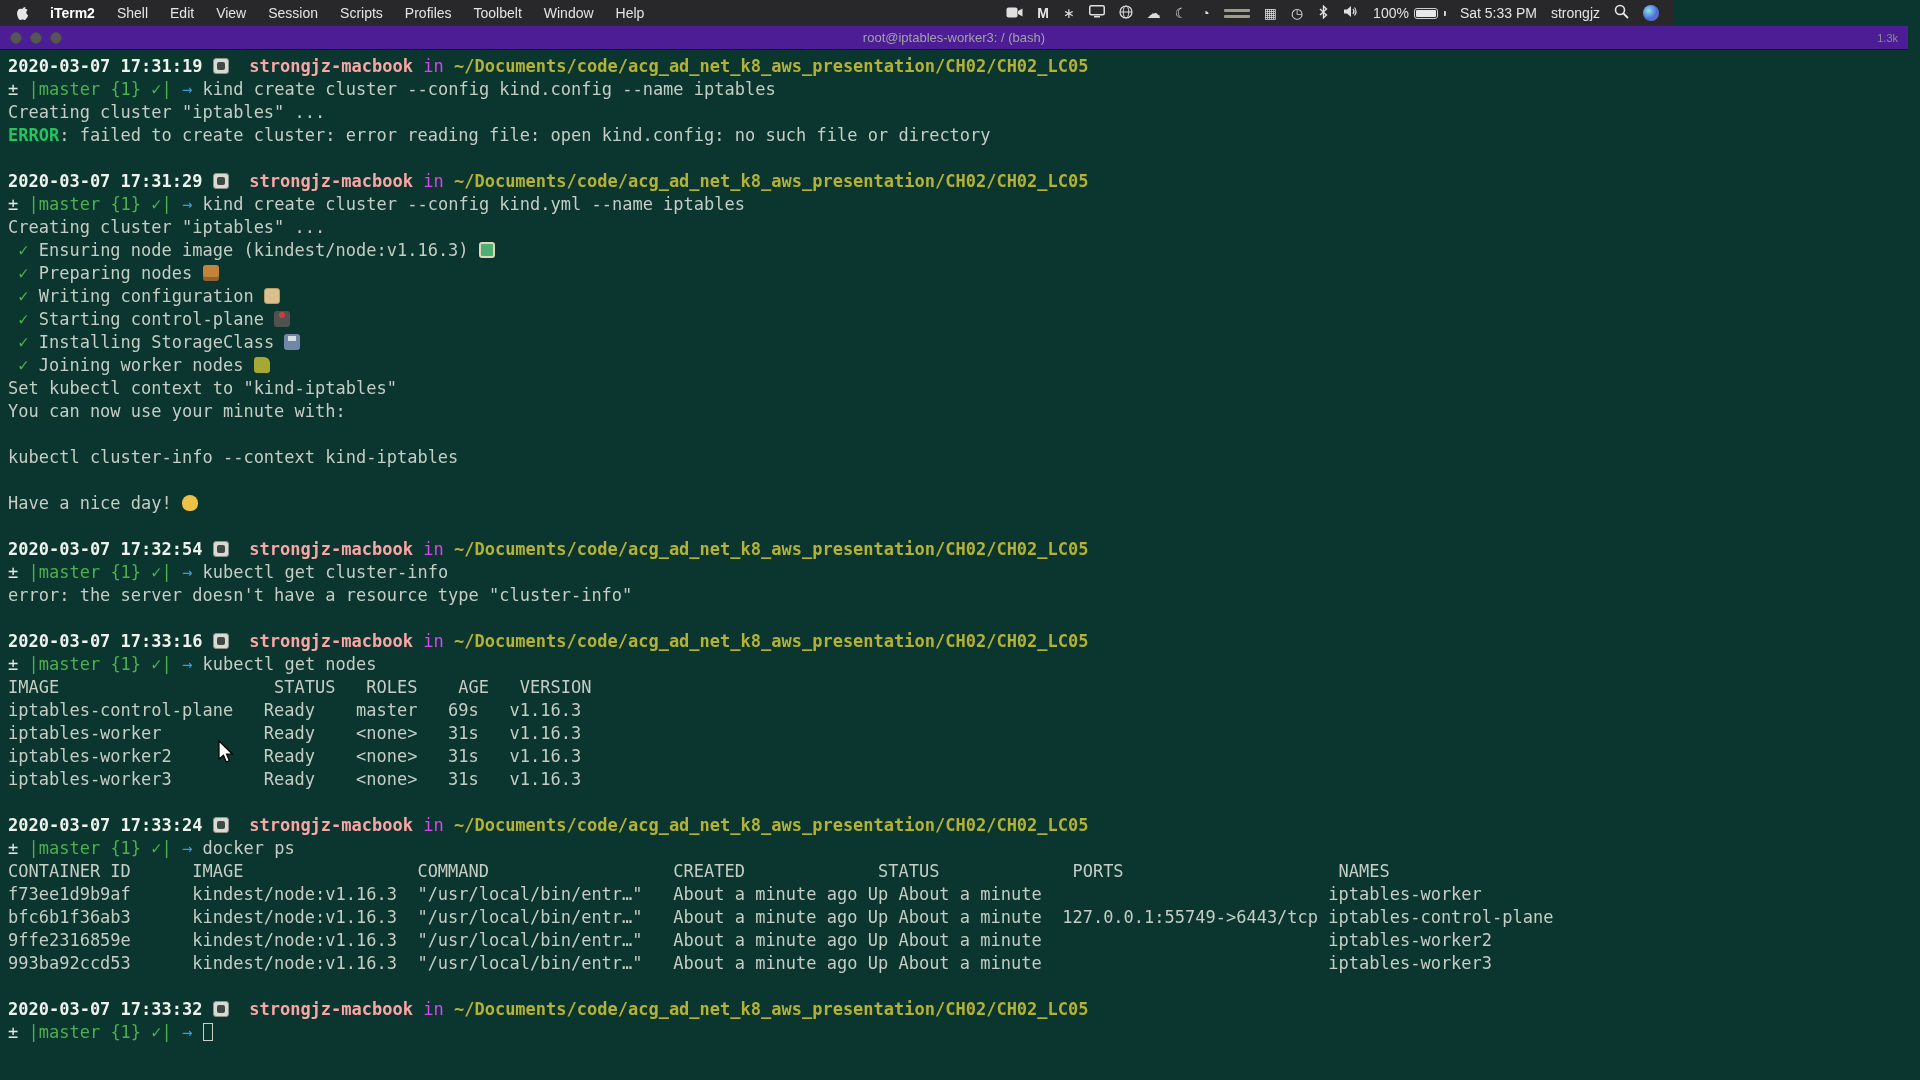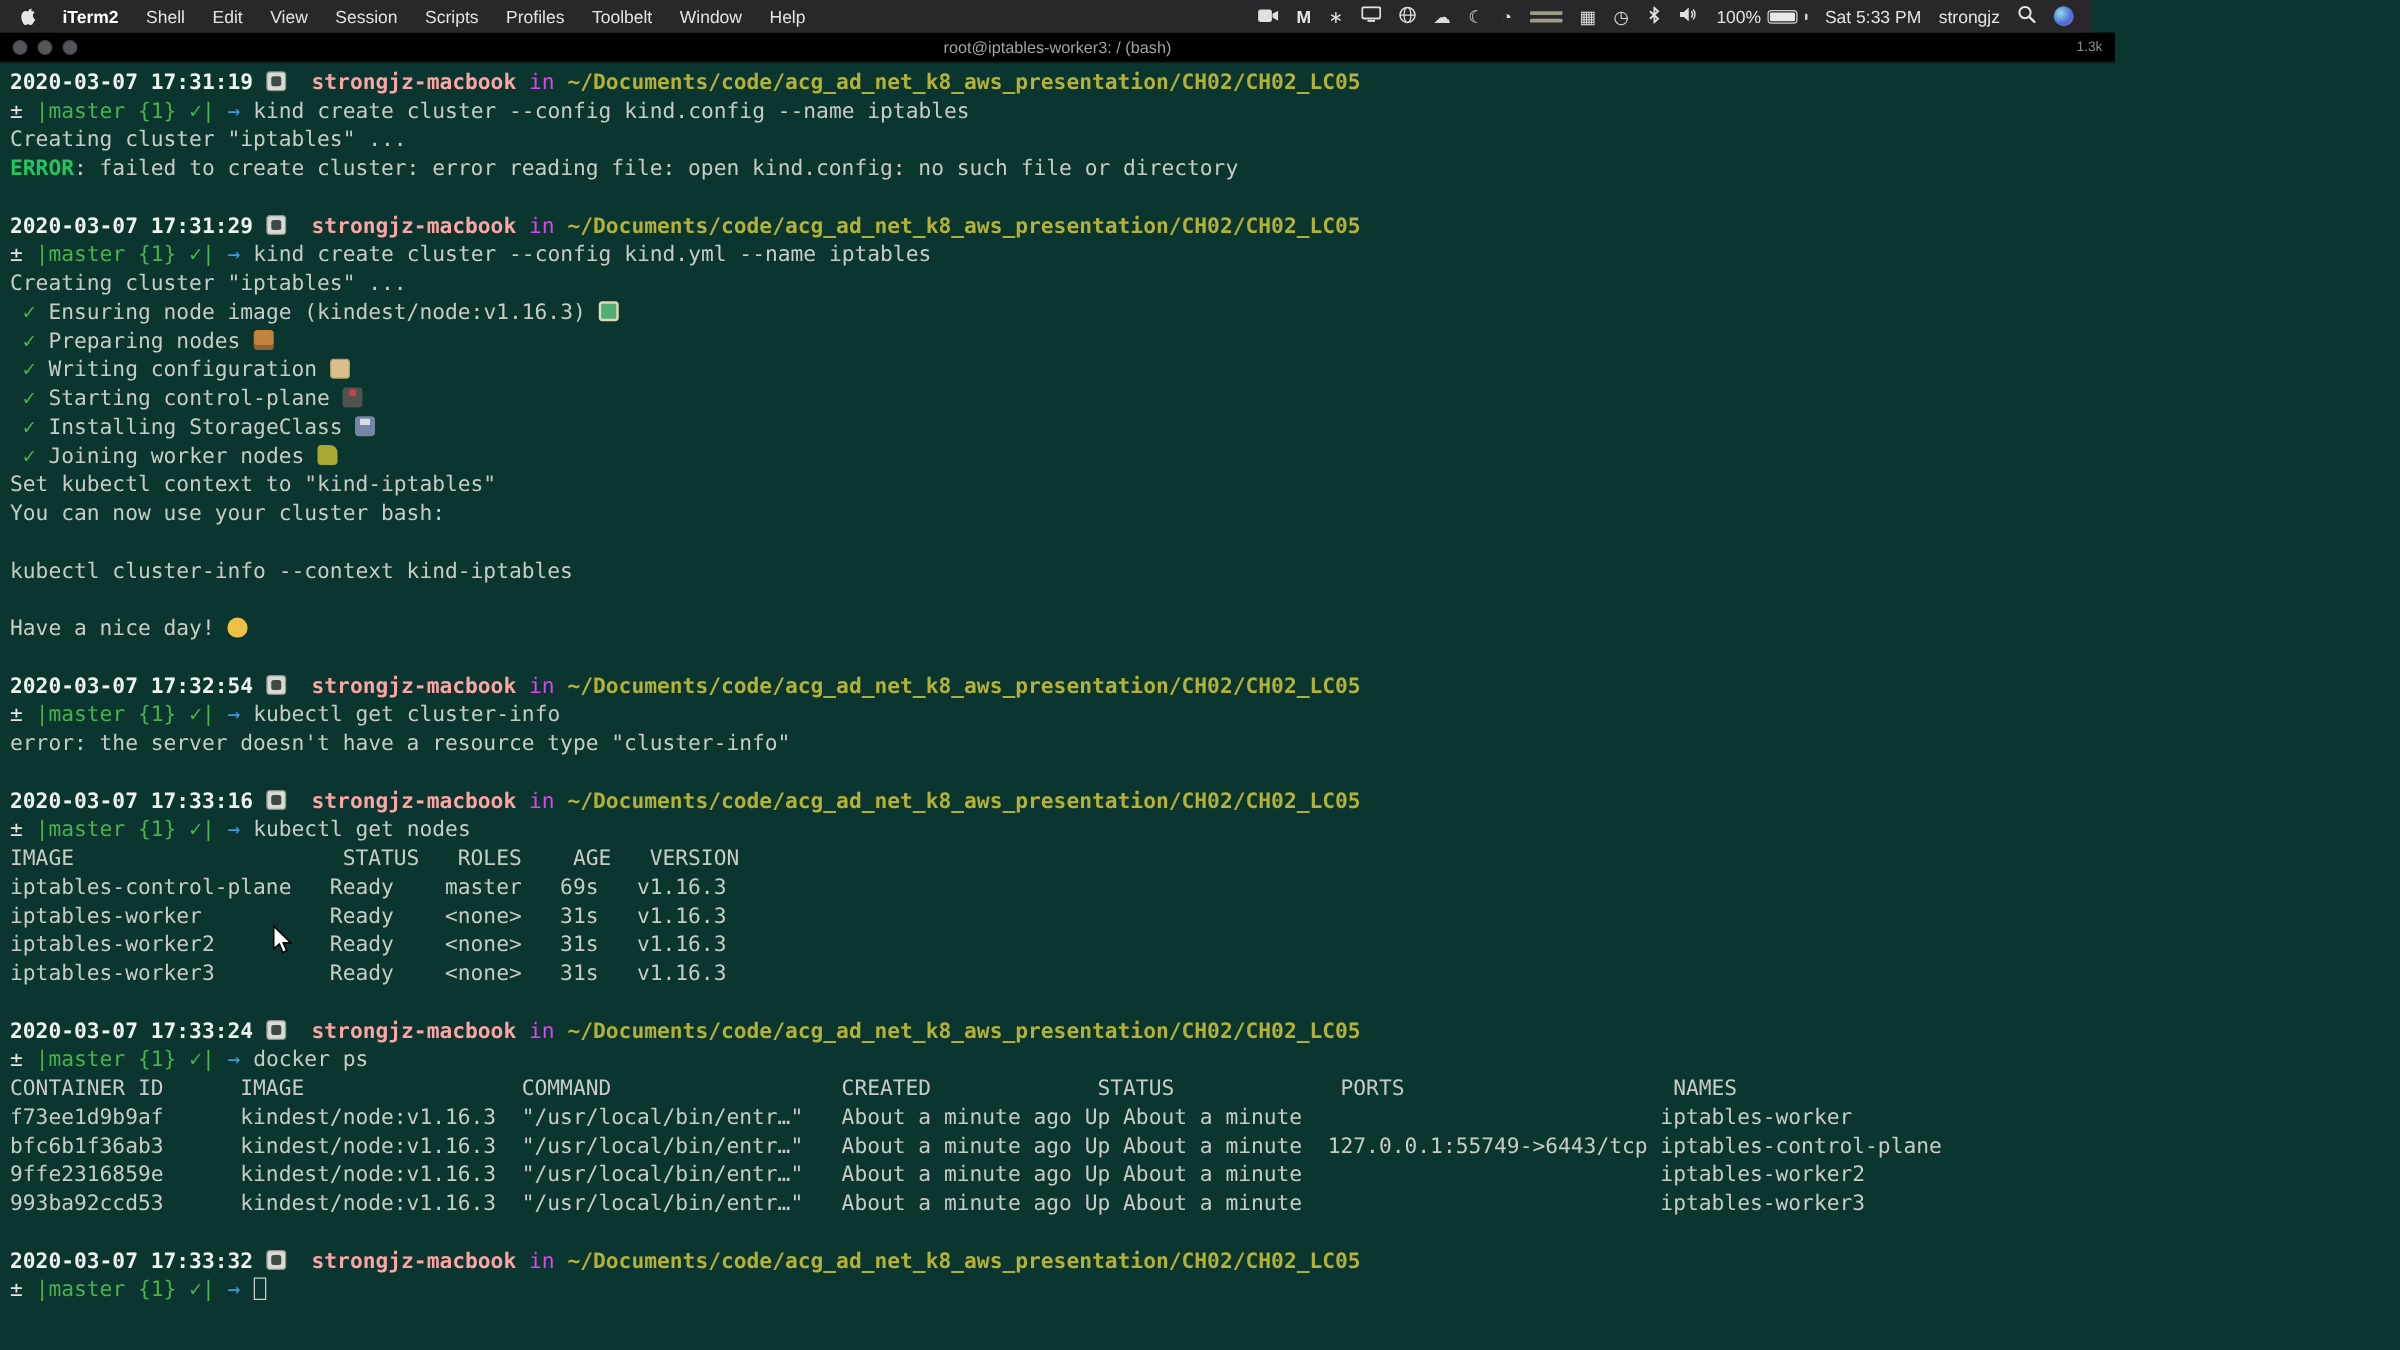--- a/index.html
+++ b/index.html
@@ -29,22 +29,22 @@
   .net-stats span { display:block; width:26px; height:3px; background:#9d9d8a; border-radius:1px; }
   .battery-group { display:flex; align-items:center; gap:5px; }
   .battery-body { position:relative; width:24px; height:11px; border:1px solid #cfcfcf; border-radius:3px; }
   .battery-fill { position:absolute; inset:1px; background:#e8e8e8; border-radius:1px; }
   .battery-cap { width:2px; height:5px; background:#cfcfcf; border-radius:0 1px 1px 0; margin-left:1px; }
   .mb-clock, .mb-user { white-space:nowrap; }
   .siri-dot { width:16px; height:16px; border-radius:50%; background:radial-gradient(circle at 35% 35%, #8fe0e8, #4a6fd8 55%, #a85ad0); }
 
   
   .title-bar {
-    position:absolute; top:26px; left:0; width:1692px; height:24px;
-    background:#000000; border-bottom:1px solid #141414;
+    position:absolute; top:26px; left:0; width:1908px; height:24px;
+    background:#4c1d95; border-bottom:1px solid #141414;
     display:flex; align-items:center; z-index:15;
     font-family:"Liberation Sans", sans-serif;
   }
   .traffic { display:flex; gap:8px; padding-left:10px; }
   .traffic span { width:12px; height:12px; border-radius:50%; background:#56565a; border:1px solid #47474b; }
   .tb-title {
     position:absolute; left:0; right:0; text-align:center;
     color:#a2a2a2; font-size:13px; pointer-events:none;
   }
   .tb-badge { position:absolute; right:10px; color:#8b8b8b; font-size:11px; }
@@ -174,21 +174,21 @@
   <div class="ln"><span class="t-time">2020-03-07 17:31:29</span> <span class="emo emo-stopwatch"></span>  <span class="t-host">strongjz-macbook</span> <span class="t-in">in</span> <span class="t-path">~/Documents/code/acg_ad_net_k8_aws_presentation/CH02/CH02_LC05</span></div>
   <div class="ln"><span class="t-pm">±</span> <span class="t-git">|master {1} ✓|</span> <span class="t-arrow">→</span> <span>kind create cluster --config kind.yml --name iptables</span></div>
   <div class="ln"><span>Creating cluster "iptables" ...</span></div>
   <div class="ln"><span class="t-check"> ✓ </span><span>Ensuring node image (kindest/node:v1.16.3)</span> <span class="emo emo-picture"></span></div>
   <div class="ln"><span class="t-check"> ✓ </span><span>Preparing nodes</span> <span class="emo emo-package"></span></div>
   <div class="ln"><span class="t-check"> ✓ </span><span>Writing configuration</span> <span class="emo emo-scroll"></span></div>
   <div class="ln"><span class="t-check"> ✓ </span><span>Starting control-plane</span> <span class="emo emo-joystick"></span></div>
   <div class="ln"><span class="t-check"> ✓ </span><span>Installing StorageClass</span> <span class="emo emo-floppy"></span></div>
   <div class="ln"><span class="t-check"> ✓ </span><span>Joining worker nodes</span> <span class="emo emo-tractor"></span></div>
   <div class="ln"><span>Set kubectl context to "kind-iptables"</span></div>
-  <div class="ln"><span>You can now use your cluster bash:</span></div>
+  <div class="ln"><span>You can now use your minute with:</span></div>
   <div class="ln"></div>
   <div class="ln"><span>kubectl cluster-info --context kind-iptables</span></div>
   <div class="ln"></div>
   <div class="ln"><span>Have a nice day!</span> <span class="emo emo-wave"></span></div>
   <div class="ln"></div>
   <div class="ln"><span class="t-time">2020-03-07 17:32:54</span> <span class="emo emo-stopwatch"></span>  <span class="t-host">strongjz-macbook</span> <span class="t-in">in</span> <span class="t-path">~/Documents/code/acg_ad_net_k8_aws_presentation/CH02/CH02_LC05</span></div>
   <div class="ln"><span class="t-pm">±</span> <span class="t-git">|master {1} ✓|</span> <span class="t-arrow">→</span> <span>kubectl get cluster-info</span></div>
   <div class="ln"><span>error: the server doesn't have a resource type "cluster-info"</span></div>
   <div class="ln"></div>
   <div class="ln"><span class="t-time">2020-03-07 17:33:16</span> <span class="emo emo-stopwatch"></span>  <span class="t-host">strongjz-macbook</span> <span class="t-in">in</span> <span class="t-path">~/Documents/code/acg_ad_net_k8_aws_presentation/CH02/CH02_LC05</span></div>

